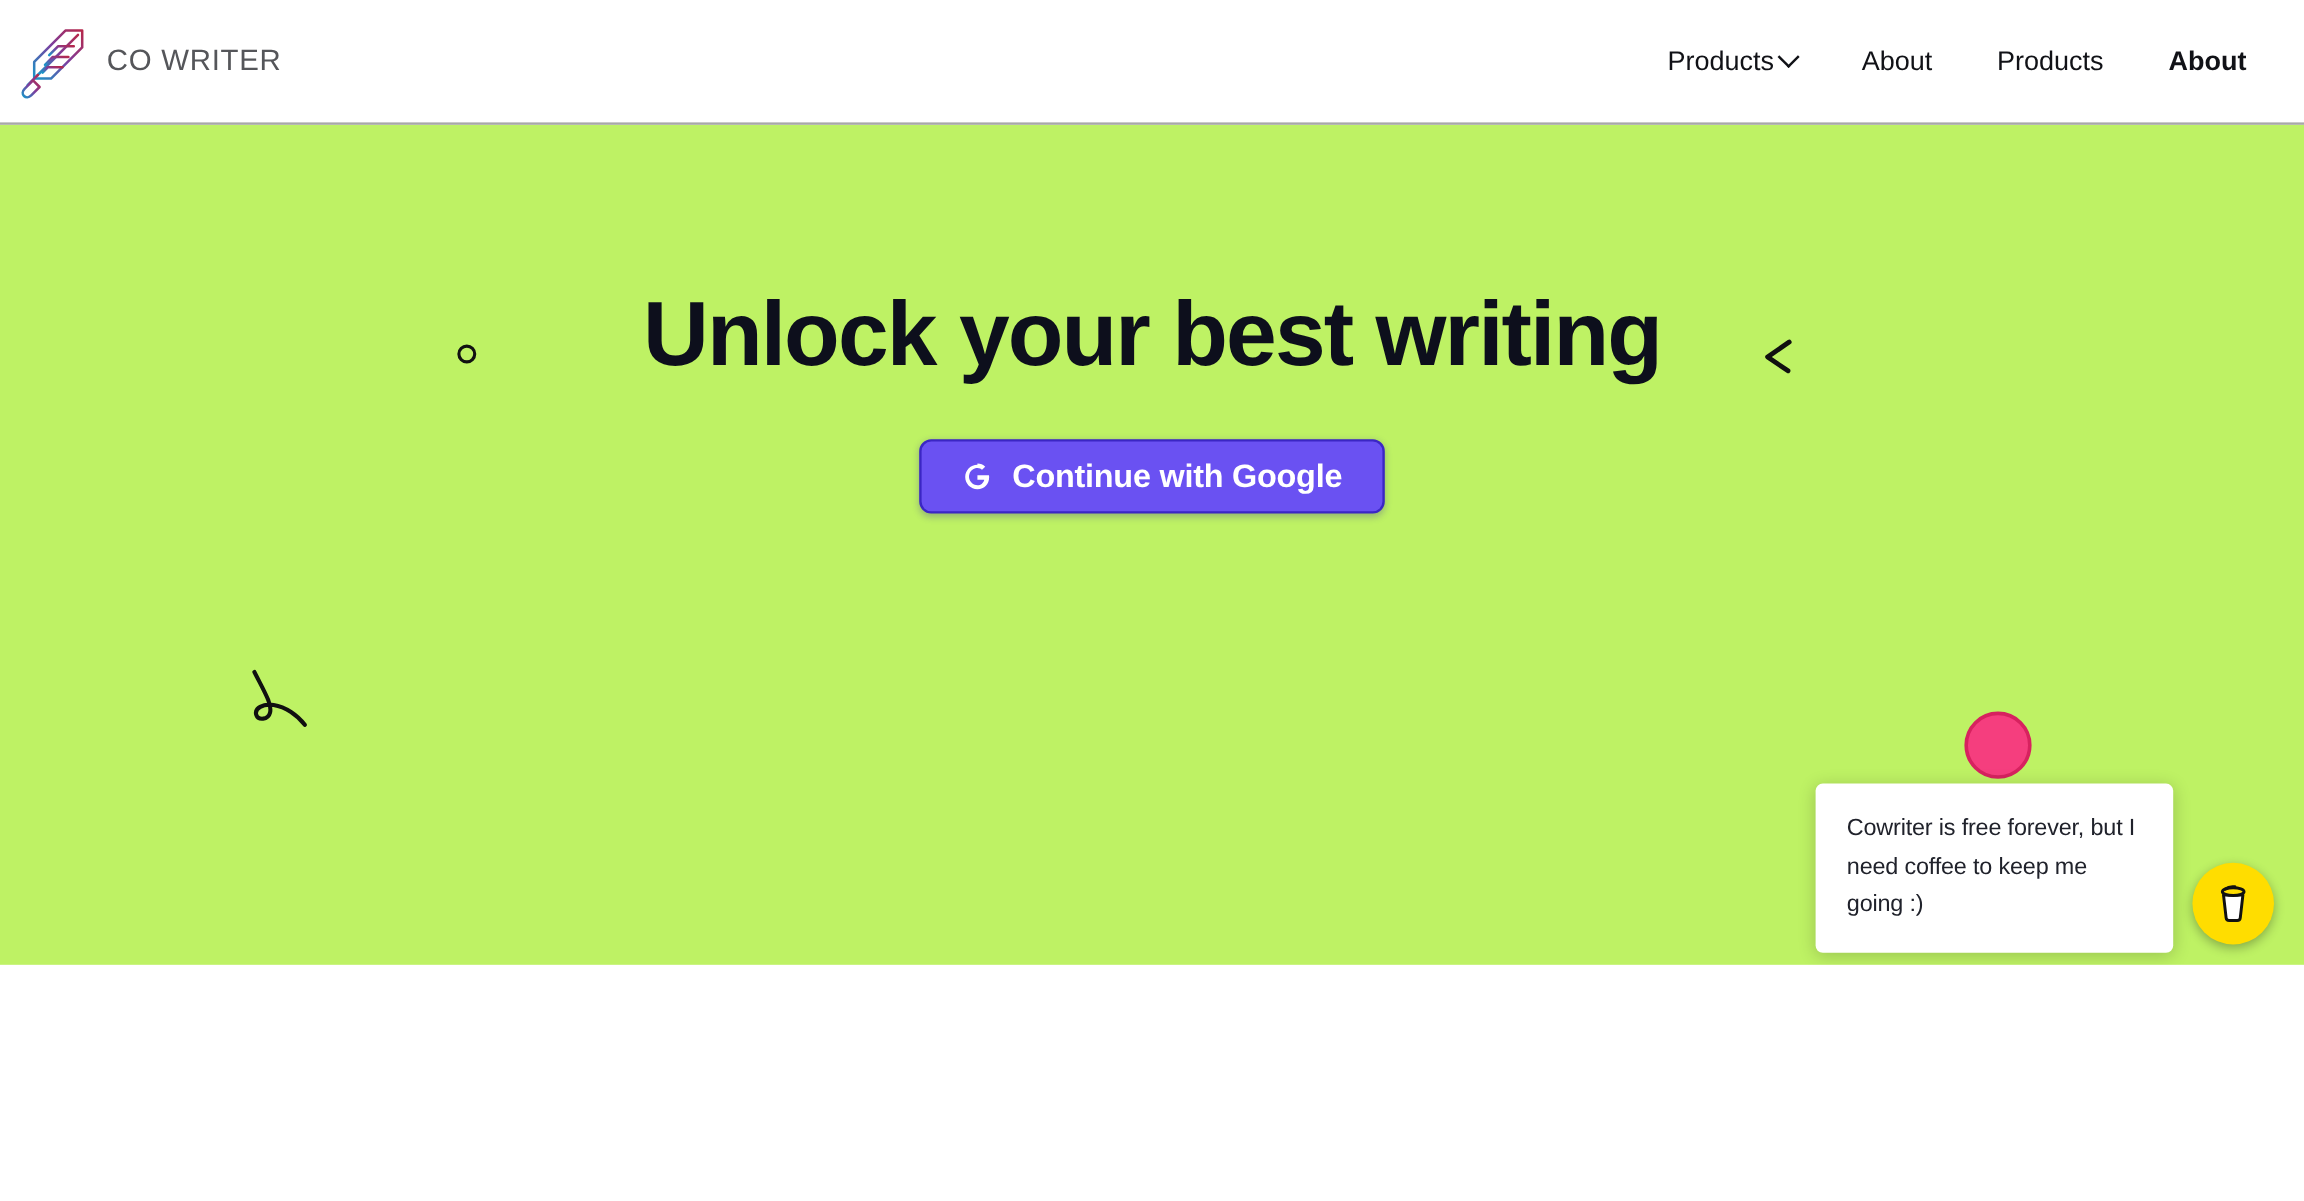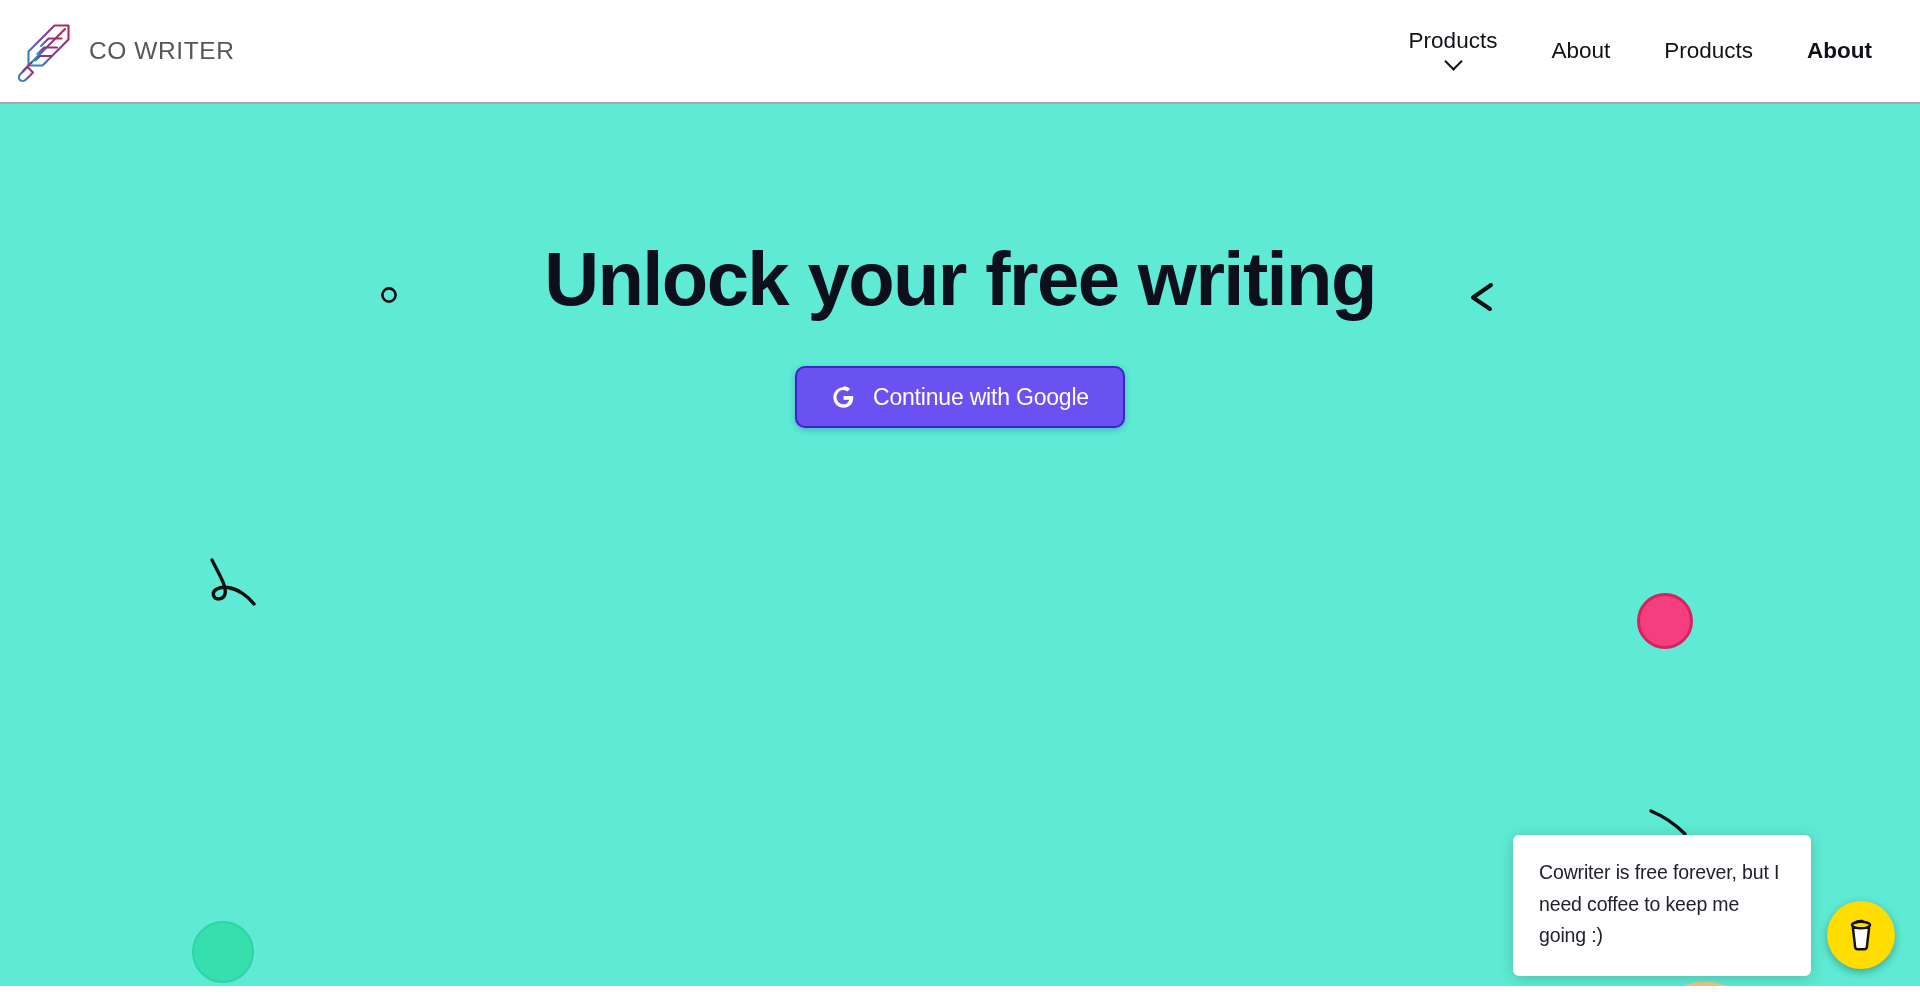--- a/index.html
+++ b/index.html
@@ -11,22 +11,22 @@
     height: 1001px;
     overflow: hidden;
     background: #ffffff;
     font-family: "Liberation Sans", sans-serif;
     -webkit-font-smoothing: antialiased;
   }
 
   #page {
     position: relative;
     width: 1920px;
-    height: 986px;
-    background: #5eead4;
+    height: 804px;
+    background: #bef264;
     overflow: hidden;
   }
 
   
   #header {
     position: absolute;
     top: 0;
     left: 0;
     width: 1920px;
     height: 104px;
@@ -72,21 +72,20 @@
     color: #111217;
     font-weight: 400;
     text-decoration: none;
     cursor: pointer;
     padding: 10px 27px;
     white-space: nowrap;
     display: flex;
     align-items: center;
     gap: 6px;
     line-height: 1;
-    flex-direction: column;
   }
   .nav-link.is-bold { font-weight: 700; padding-right: 0; }
   .chev {
     display: inline-block;
     width: 13px;
     height: 13px;
     border-right: 2.4px solid #111217;
     border-bottom: 2.4px solid #111217;
     transform: translateY(-4px) rotate(45deg);
     flex: none;
@@ -144,22 +143,22 @@
     justify-content: center;
     gap: 17px;
     height: 62px;
     padding: 0 34px;
     background: #6A51F2;
     border: 2.5px solid #3B26C4;
     border-radius: 10px;
     box-shadow: 0 2px 6px rgba(40,20,160,0.28);
     cursor: pointer;
     font-family: "Liberation Sans", sans-serif;
-    font-size: 23px;
-    font-weight: 400;
+    font-size: 27px;
+    font-weight: 700;
     color: #ffffff;
     letter-spacing: -0.2px;
     white-space: nowrap;
   }
   .g-logo { width: 25px; height: 25px; flex: none; display: block; }
 
   p.free-note {
     margin: 50px 0 0 0;
     font-family: "Liberation Sans", sans-serif;
     font-size: 21px;
@@ -307,21 +306,21 @@
 
     <svg class="doodle" style="left:1645px; top:700px; width:48px; height:38px;" viewBox="0 0 48 38">
       <path d="M6 7 C18 12 30 20 40 30" fill="none" stroke="#101010" stroke-width="3.4" stroke-linecap="round"></path>
     </svg>
 
     <span class="blob pink"></span>
     <span class="blob mint"></span>
 
     <div class="hero-inner">
 
-      <h1 class="headline">Unlock your free writing</h1>
+      <h1 class="headline">Unlock your best writing</h1>
 
 
       <div class="cta-wrap">
         <button class="google-btn" type="button">
           <svg class="g-logo" viewBox="0 0 24 24">
             <path fill="#ffffff" d="M12.02 2.25c-5.39 0-9.77 4.38-9.77 9.77s4.38 9.77 9.77 9.77c5.64 0 9.38-3.96 9.38-9.54 0-0.64-0.06-1.13-0.15-1.62h-9.23v3.62h5.43c-0.11 0.93-0.7 2.33-2.02 3.27-0.84 0.6-1.96 1.02-3.41 1.02-2.97 0-5.49-1.96-6.39-4.67-0.23-0.69-0.36-1.42-0.36-2.18s0.13-1.49 0.36-2.18c0.9-2.71 3.42-4.67 6.39-4.67 1.79 0 3.0 0.77 3.69 1.42l2.56-2.5c-1.64-1.53-3.78-2.51-6.25-2.51z"></path>
           </svg>
           <span>Continue with Google</span>
         </button>
       </div>

